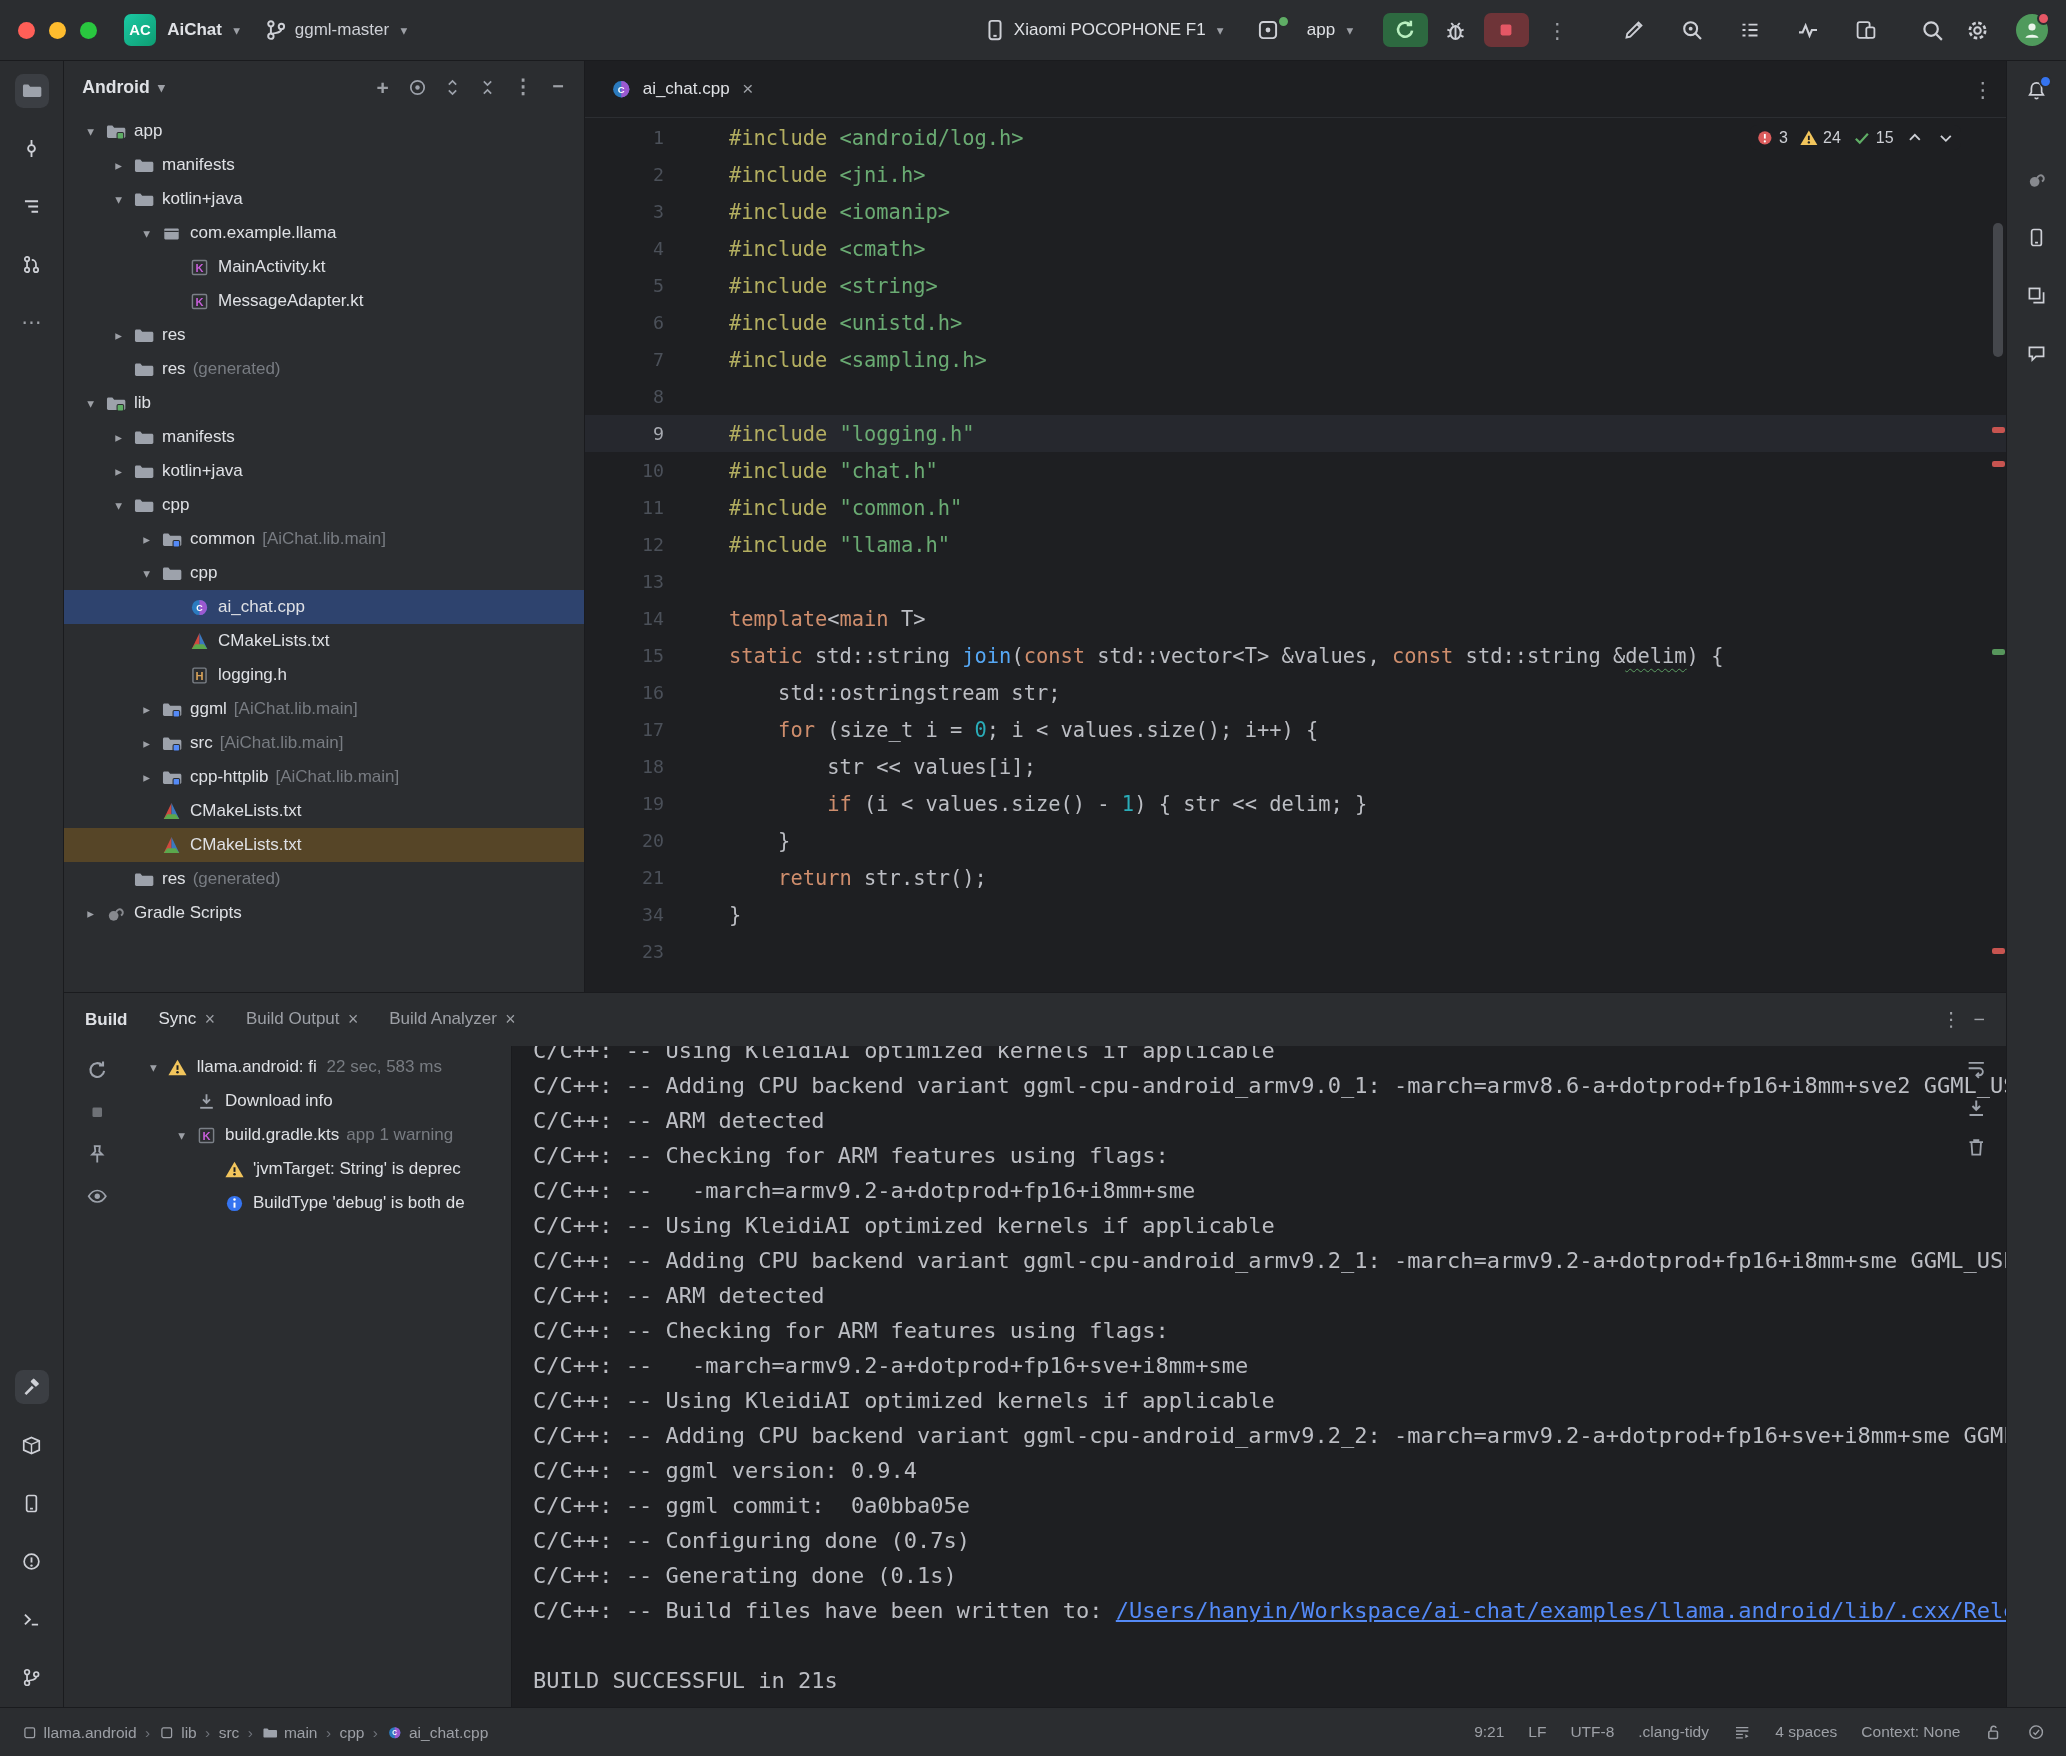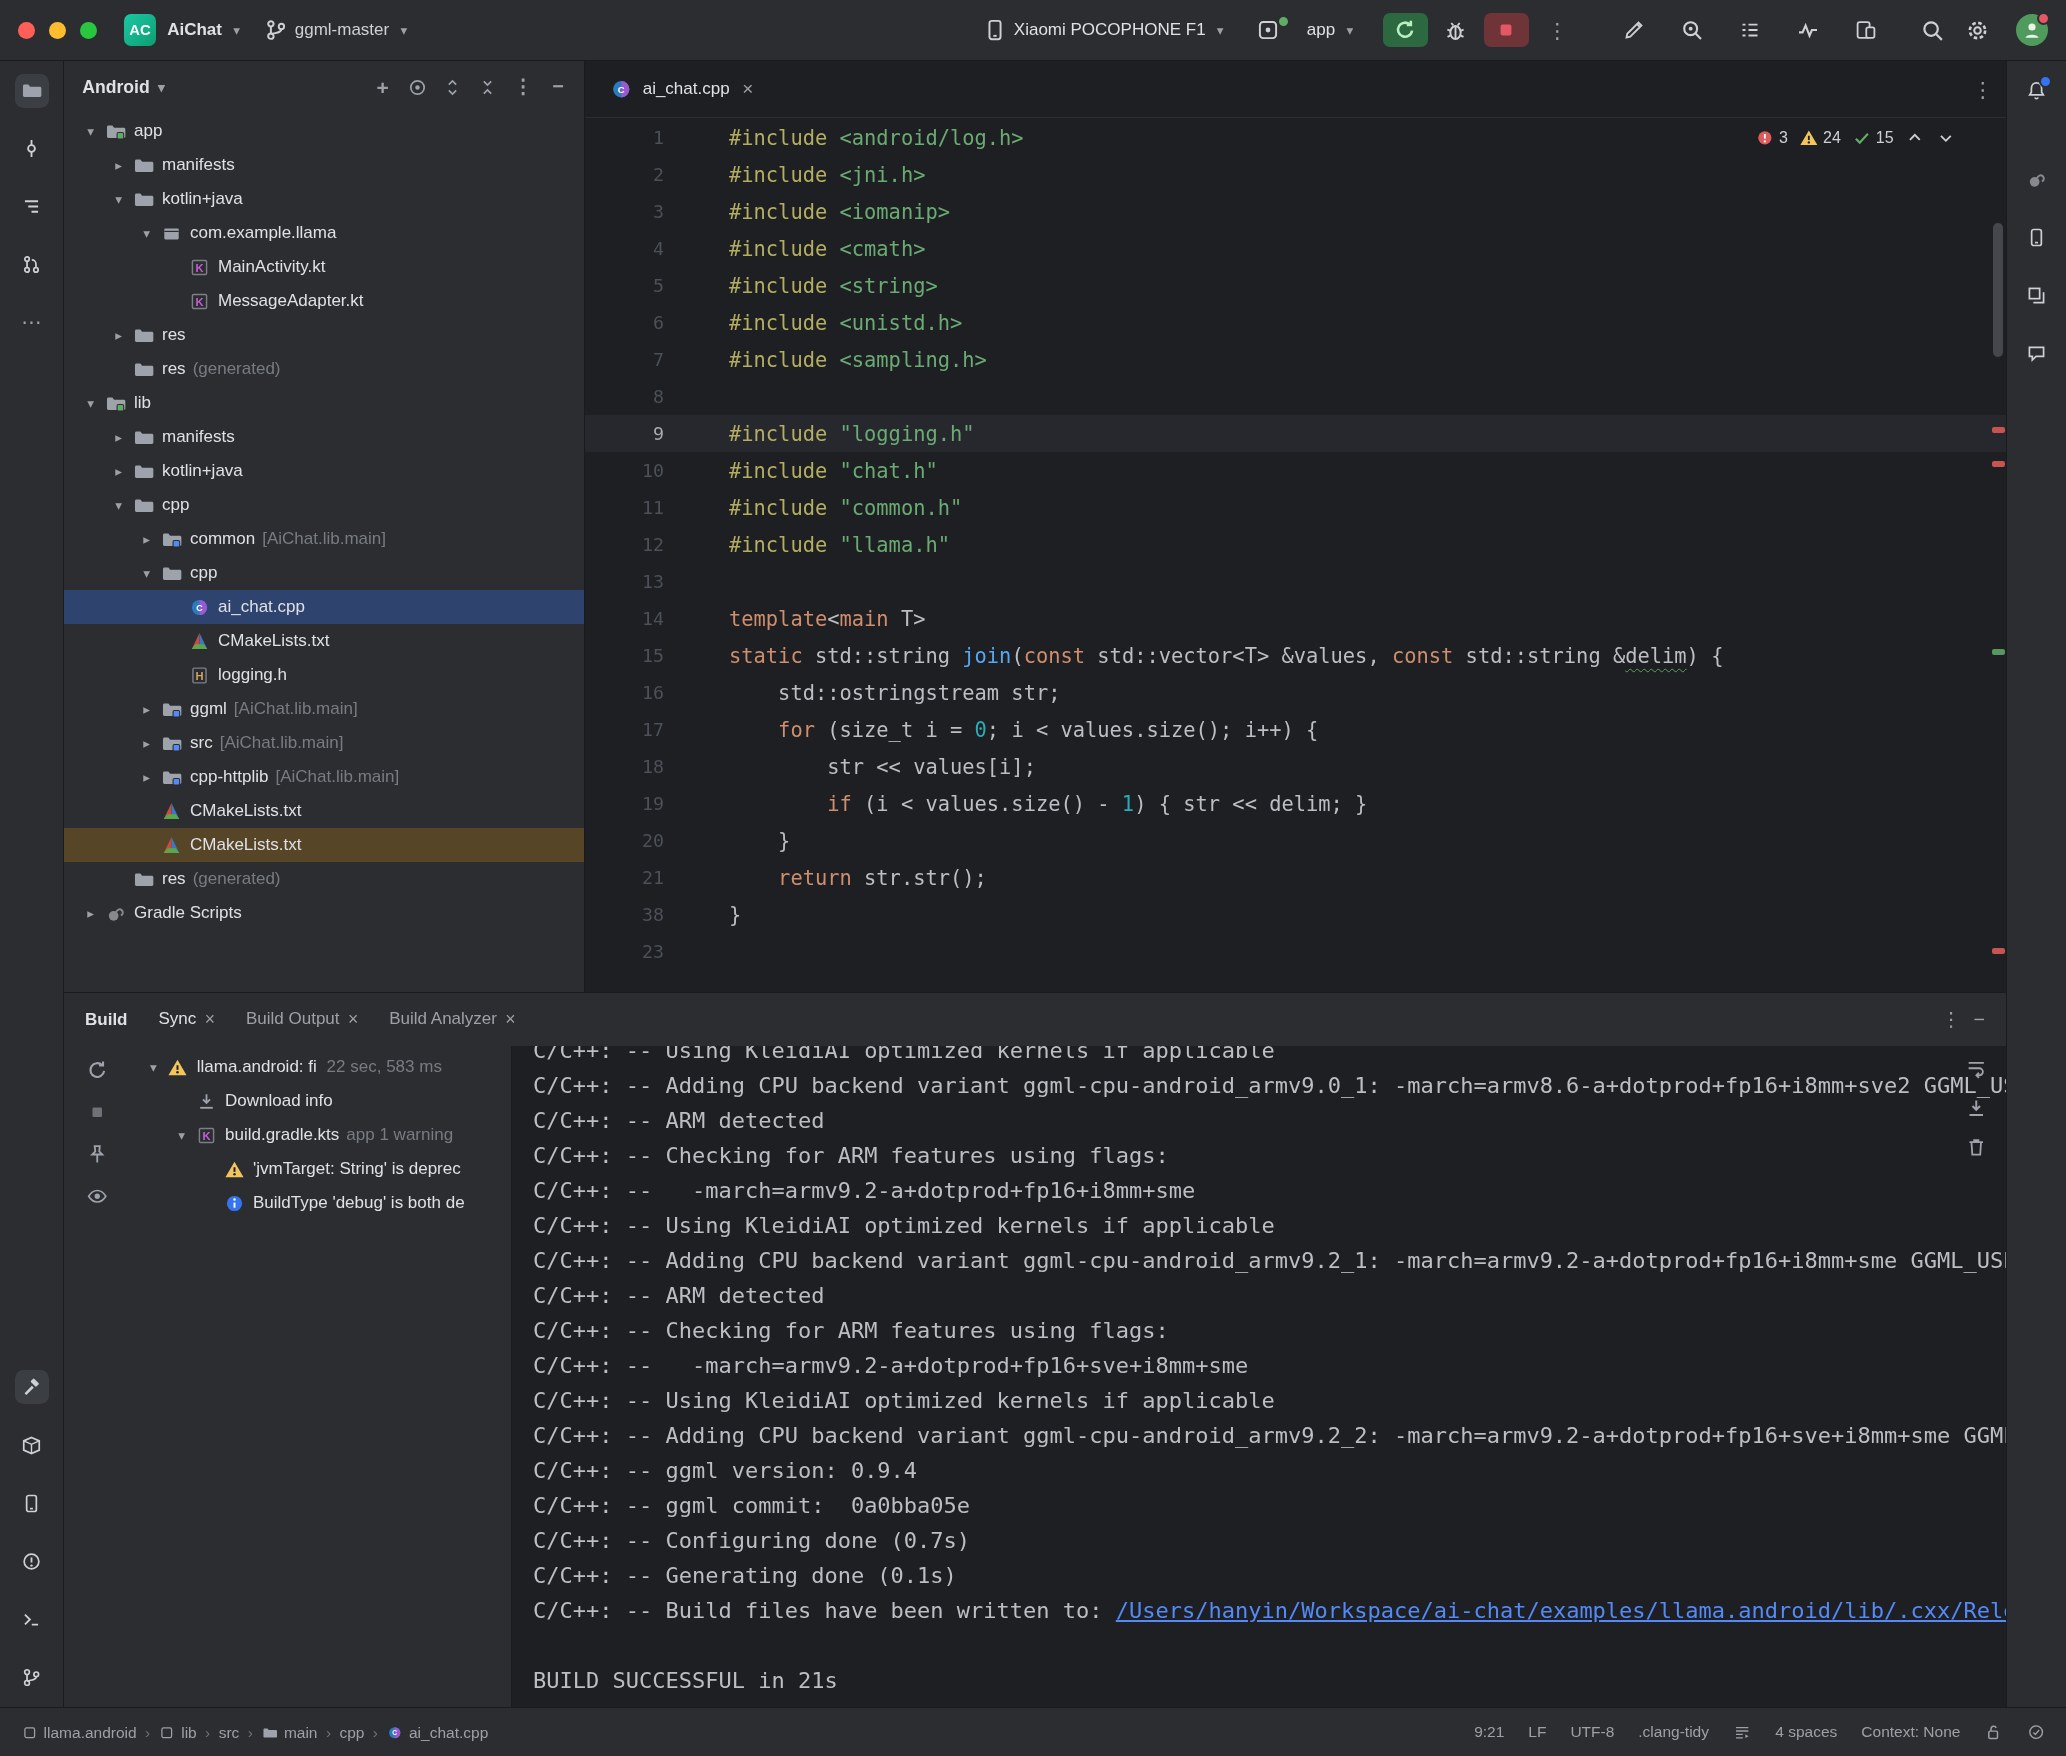--- a/index.html
+++ b/index.html
@@ -721,21 +721,21 @@
                 </div>
                 <div class="cline">
                   <span class="ln">20</span>
                   <span class="ctext"><span class="pl">    }</span></span>
                 </div>
                 <div class="cline">
                   <span class="ln">21</span>
                   <span class="ctext"><span class="pl">    </span><span class="kw">return</span><span class="pl"> str.str();</span></span>
                 </div>
                 <div class="cline">
-                  <span class="ln">38</span>
+                  <span class="ln">34</span>
                   <span class="ctext"><span class="pl">}</span></span>
                 </div>
                 <div class="cline">
                   <span class="ln">23</span>
                   <span class="ctext"></span>
                 </div>
               </div>
             <div id="inspections">
               <span class="insp-item">
                 <span class="ic">

